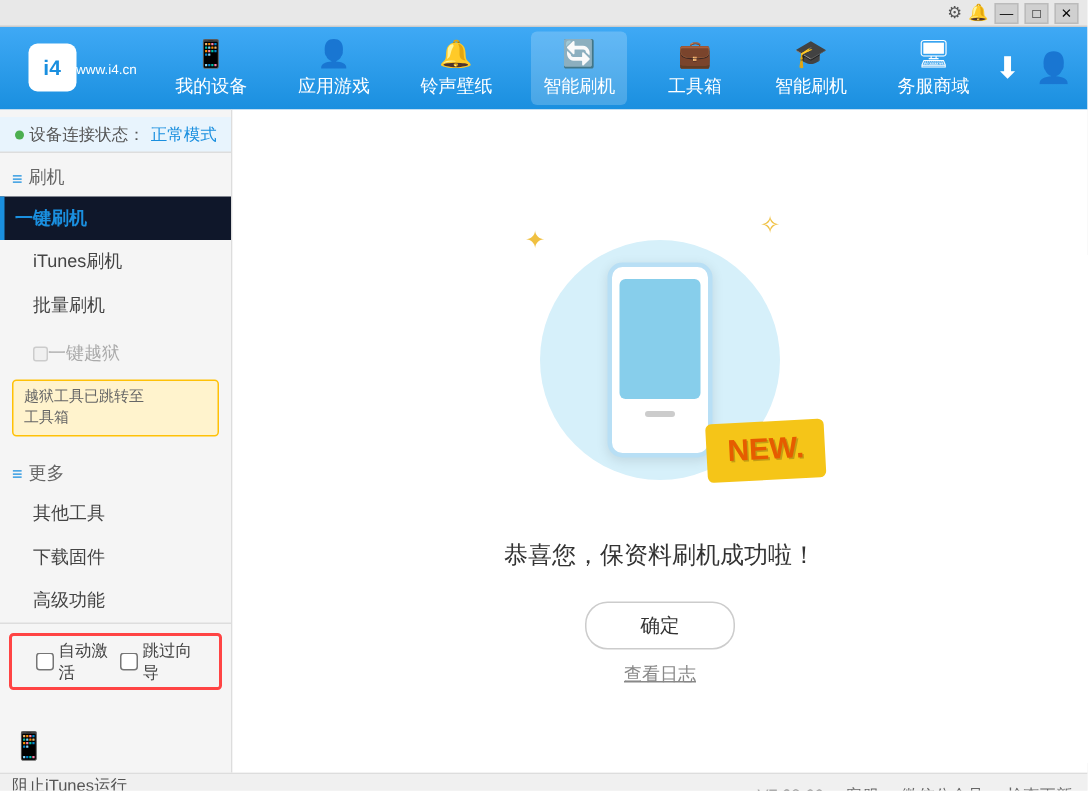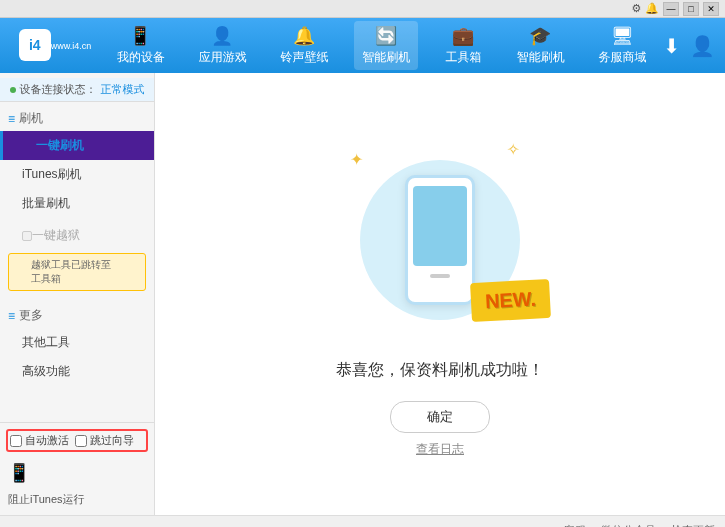--- a/index.html
+++ b/index.html
@@ -19,45 +19,45 @@
     .main { display: flex; height: calc(527px - 55px - 30px); }
 
     
     .sidebar { width: 155px; background: #f5f5f5; border-right: 1px solid #ddd; display: flex; flex-direction: column; padding-top: 5px; }
     .sidebar-status { background: #e8f4fd; padding: 4px 8px; font-size: 11px; color: #555; border-bottom: 1px solid #ddd; display: flex; align-items: center; gap: 4px; justify-content: center; }
     .status-dot { width: 6px; height: 6px; background: #4caf50; border-radius: 50%; display: inline-block; }
     .sidebar-section { margin-top: 4px; }
     .sidebar-section-header { display: flex; align-items: center; padding: 4px 8px; color: #666; font-size: 12px; }
     .sidebar-section-icon { margin-right: 4px; color: #1a8fdf; }
     .sidebar-item { padding: 6px 8px 6px 22px; color: #444; cursor: pointer; font-size: 12px; }
-    .sidebar-item.active { background: #4c1d95; color: #1a8fdf; font-weight: bold; border-left: 3px solid #1a8fdf; padding-left: 33px; }
+    .sidebar-item.active { background: #0f172a; color: #1a8fdf; font-weight: bold; border-left: 3px solid #1a8fdf; padding-left: 7px; }
     .sidebar-disabled { padding: 5px 8px 5px 22px; color: #aaa; font-size: 12px; display: flex; align-items: center; gap: 0; }
     .sidebar-disabled-box { width: 10px; height: 10px; border: 1px solid #ccc; border-radius: 2px; background: #f0f0f0; }
-    .sidebar-notice { margin: 4px 8px; background: #fff3cd; border: 1px solid #ffc107; border-radius: 3px; padding: 4px 22px; font-size: 10px; color: #666; line-height: 1.4; }
+    .sidebar-notice { margin: 4px 8px; background: #fff3cd; border: 1px solid #ffc107; border-radius: 3px; padding: 4px 7px; font-size: 10px; color: #666; line-height: 1.4; }
 
     
     .content { flex: 1; background: white; display: flex; flex-direction: column; align-items: center; justify-content: center; }
     .phone-illustration { width: 200px; height: 220px; position: relative; display: flex; align-items: center; justify-content: center; }
     .phone-circle-bg { width: 160px; height: 160px; background: #d6f0fa; border-radius: 50%; position: absolute; }
     .phone-body { width: 70px; height: 130px; background: white; border-radius: 10px; border: 3px solid #b8dff5; position: relative; z-index: 2; box-shadow: 0 2px 8px rgba(0,0,0,0.1); }
     .phone-screen { margin: 8px 5px; height: 80px; background: #87ceeb; border-radius: 4px; }
     .phone-btn { width: 20px; height: 4px; background: #ccc; border-radius: 2px; margin: 4px auto; }
     .new-badge { position: absolute; bottom: 30px; right: -10px; background: #f5c518; padding: 8px 14px; border-radius: 4px; transform: rotate(-3deg); z-index: 3; }
     .new-badge-text { font-size: 20px; font-weight: bold; color: #e65c00; text-shadow: 1px 1px 0 rgba(0,0,0,0.2); }
     .sparkle { position: absolute; color: #f0c040; font-size: 16px; }
     .sparkle-tl { top: 20px; left: 10px; }
     .sparkle-tr { top: 10px; right: 20px; }
 
     .success-text { font-size: 16px; color: #333; margin-bottom: 20px; margin-top: 10px; }
     .confirm-btn { width: 100px; height: 32px; background: white; border: 1px solid #ccc; border-radius: 15px; cursor: pointer; font-size: 13px; color: #333; display: flex; align-items: center; justify-content: center; }
     .log-link { margin-top: 8px; color: #888; font-size: 12px; cursor: pointer; text-decoration: underline; }
 
     
     .sidebar-bottom { margin-top: auto; border-top: 1px solid #ddd; padding: 6px 6px 4px; }
-    .checkbox-row { display: flex; align-items: center; gap: 6px; margin-bottom: 4px; padding: 2px 2px; border: 2px solid #ff4444; border-radius: 3px; }
+    .checkbox-row { display: flex; align-items: center; gap: 6px; margin-bottom: 20px; padding: 2px 16px; border: 2px solid #ff4444; border-radius: 3px; }
     .checkbox-item { display: flex; align-items: center; gap: 3px; }
     .checkbox-item input[type="checkbox"] { width: 12px; height: 12px; }
     .checkbox-label { font-size: 11px; color: #444; cursor: pointer; }
     .device-info { display: flex; align-items: flex-start; gap: 6px; padding: 4px 2px; }
     .device-icon { color: #1a8fdf; font-size: 18px; margin-top: 2px; }
     .device-details { }
     .device-name { font-size: 12px; color: #1a8fdf; font-weight: bold; }
     .device-storage { font-size: 10px; color: #666; }
     .device-type { font-size: 10px; color: #666; }
     .itunes-row { padding: 4px 2px; display: flex; align-items: center; gap: 4px; }
@@ -164,20 +164,23 @@
 
     <div class="sidebar-section">
       <div class="sidebar-more-header">
         <span class="sidebar-section-icon">≡</span>
         <span>更多</span>
       </div>
       <div class="sidebar-item">
         <span>其他工具</span>
       </div>
       <div class="sidebar-item">
+        <span>下载固件</span>
+      </div>
+      <div class="sidebar-item">
         <span>高级功能</span>
       </div>
     </div>
 
     <div class="sidebar-bottom">
       <div class="checkbox-row">
         <div class="checkbox-item">
           <input type="checkbox" id="autoActivate" style="">
           <label for="autoActivate" class="checkbox-label">自动激活</label>
         </div>

